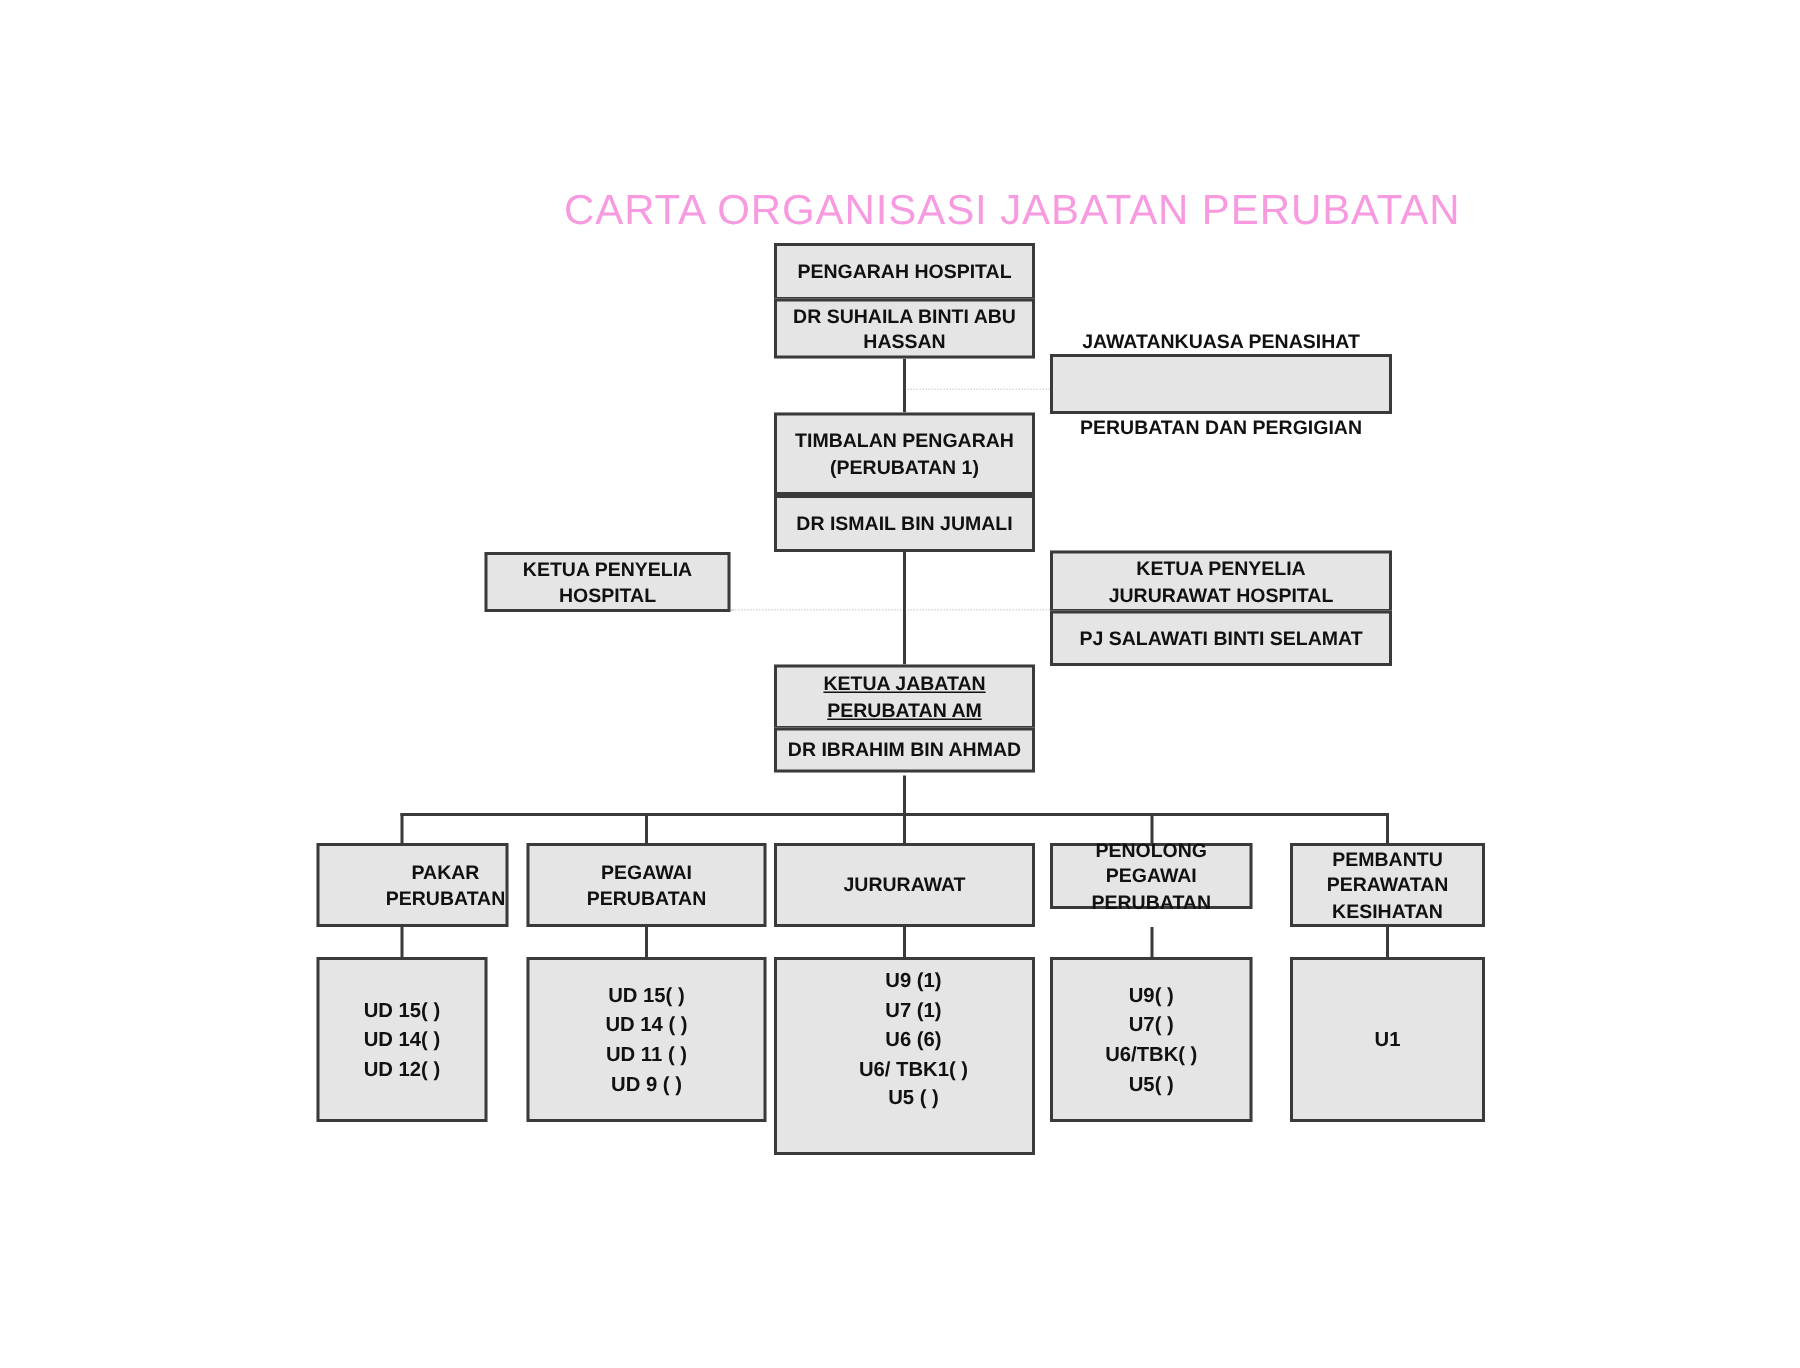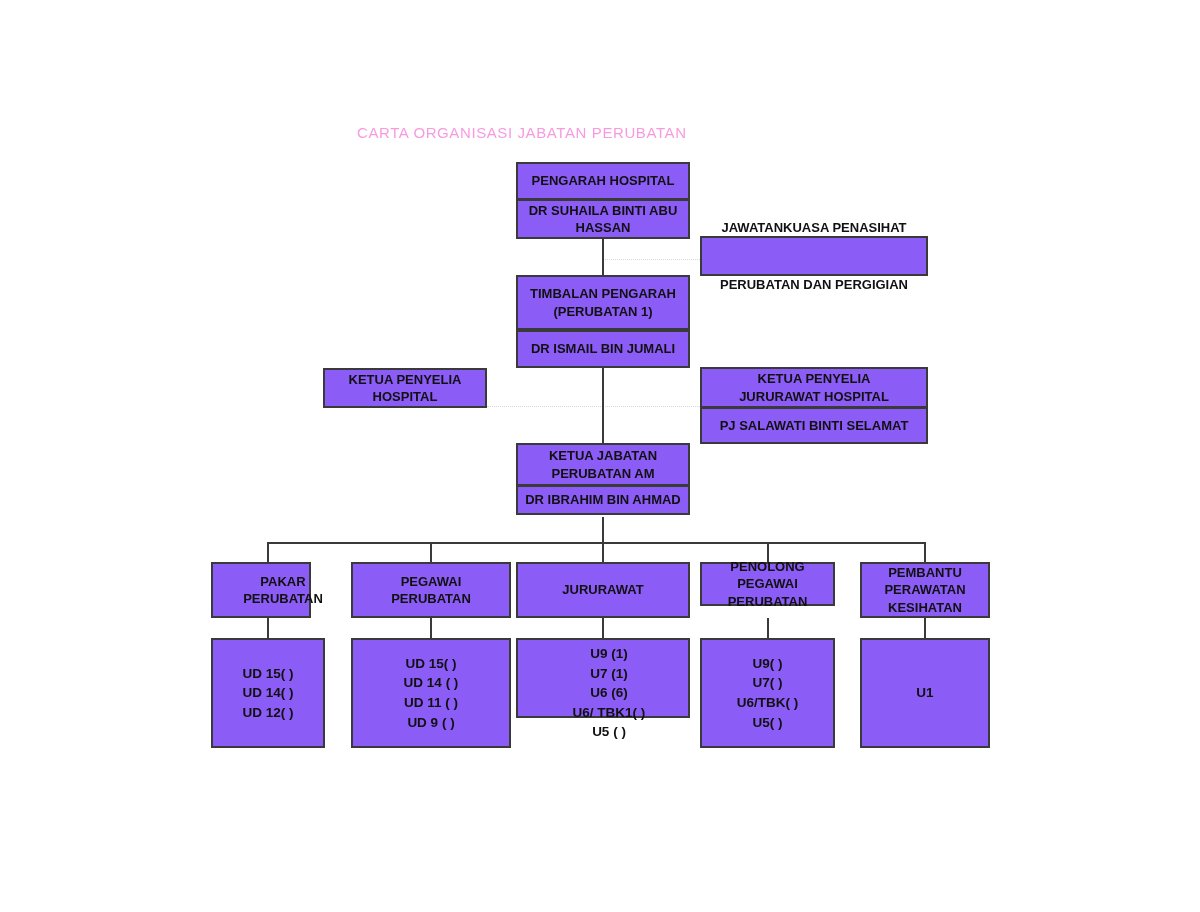--- a/index.html
+++ b/index.html
@@ -15,34 +15,34 @@
     overflow: hidden;
   }
   #chart-root {
     position: absolute;
     left: 0; top: 0;
     width: 1200px;
     height: 912px;
   }
   .title {
     position: absolute;
-    left: 357px;
+    left: 376px;
     top: 124px;
-    font-size: 15px;
+    font-size: 28px;
     letter-spacing: 0.6px;
     color: #f79ae0;
     font-weight: 400;
     white-space: nowrap;
   }
   
   .box {
     position: absolute;
     box-sizing: border-box;
     border: 2px solid #3a3a3a;
-    background: #8b5cf6;
+    background: #e5e5e5;
     display: flex;
     flex-direction: column;
     align-items: center;
     justify-content: center;
     text-align: right;
     font-weight: bold;
     font-size: 13px;
     color: #111111;
     line-height: 1.32;
     z-index: 3;
@@ -115,38 +115,38 @@
   </div>
 
   <div class="box" style="left:700px; top:367px; width:228px; height:41px; border-bottom-width:2px;">
     <span class="ln">KETUA PENYELIA</span>
     <span class="ln">JURURAWAT HOSPITAL</span>
   </div>
   <div class="box" style="left:700px; top:407px; width:228px; height:37px;">
     <span class="ln">PJ SALAWATI BINTI SELAMAT</span>
   </div>
 
-  <div class="box" style="left:516px; top:443px; width:174px; height:43px; border-bottom-width:2px;">
+  <div class="box" style="left:516px; top:443px; width:174px; height:43px; border-bottom-width:2px;text-decoration:underline;">
     <span class="ln">KETUA JABATAN</span>
     <span class="ln">PERUBATAN AM</span>
   </div>
   <div class="box" style="left:516px; top:485px; width:174px; height:30px;">
     <span class="ln">DR IBRAHIM BIN AHMAD</span>
   </div>
 
   <div class="vline" style="left:602px; top:517px; height:26px;"></div>
   <div class="hline" style="left:267px; top:542px; width:659px;"></div>
 
   <div class="vline" style="left:267px; top:542px; height:21px;"></div>
   <div class="vline" style="left:430px; top:542px; height:21px;"></div>
   <div class="vline" style="left:602px; top:542px; height:21px;"></div>
   <div class="vline" style="left:767px; top:542px; height:21px;"></div>
   <div class="vline" style="left:924px; top:542px; height:21px;"></div>
 
-  <div class="box" style="left:211px; top:562px; width:100px; height:56px;padding-left:44px;">
+  <div class="box" style="left:211px; top:562px; width:128px; height:56px;padding-left:44px;">
     <span class="ln">PAKAR</span>
     <span class="ln">PERUBATAN</span>
   </div>
   <div class="vline" style="left:267px; top:618px; height:20px;"></div>
   <div class="box grades" style="left:211px; top:638px; width:114px; height:110px;">
     <span class="ln">UD 15(  )</span>
     <span class="ln">UD 14(  )</span>
     <span class="ln">UD 12(  )</span>
   </div>
 
@@ -159,21 +159,21 @@
     <span class="ln">UD 15(  )</span>
     <span class="ln">UD 14 ( )</span>
     <span class="ln">UD 11 ( )</span>
     <span class="ln">UD 9 ( )</span>
   </div>
 
   <div class="box" style="left:516px; top:562px; width:174px; height:56px;">
     <span class="ln">JURURAWAT</span>
   </div>
   <div class="vline" style="left:602px; top:618px; height:20px;"></div>
-  <div class="box grades" style="left:516px; top:638px; width:174px; height:80px; justify-content:flex-start; padding-top:4px;padding-left:12px;">
+  <div class="box grades" style="left:516px; top:638px; width:174px; height:132px; justify-content:flex-start; padding-top:4px;padding-left:12px;">
     <span class="ln">U9 (1)</span>
     <span class="ln">U7 (1)</span>
     <span class="ln">U6 (6)</span>
     <span class="ln">U6/ TBK1( )</span>
     <span class="ln">U5 ( )</span>
   </div>
 
   <div class="box" style="left:700px; top:562px; width:135px; height:44px;">
     <span class="ln">PENOLONG</span>
     <span class="ln">PEGAWAI</span>

